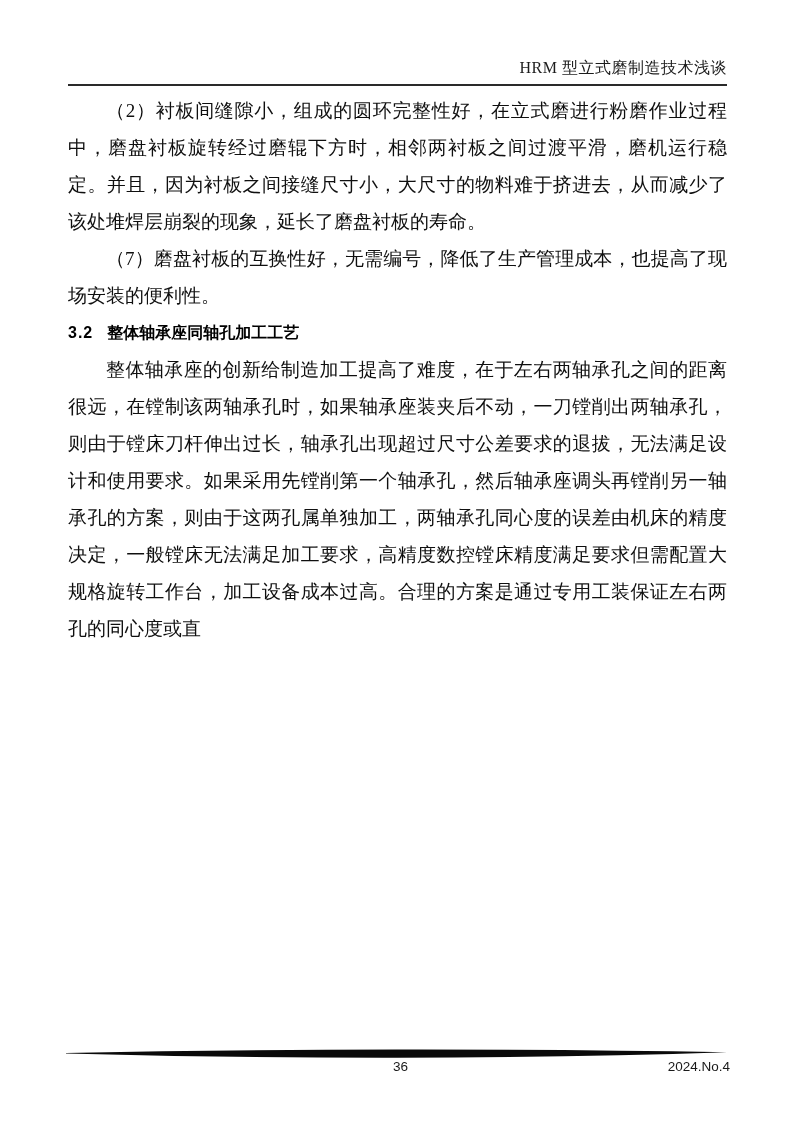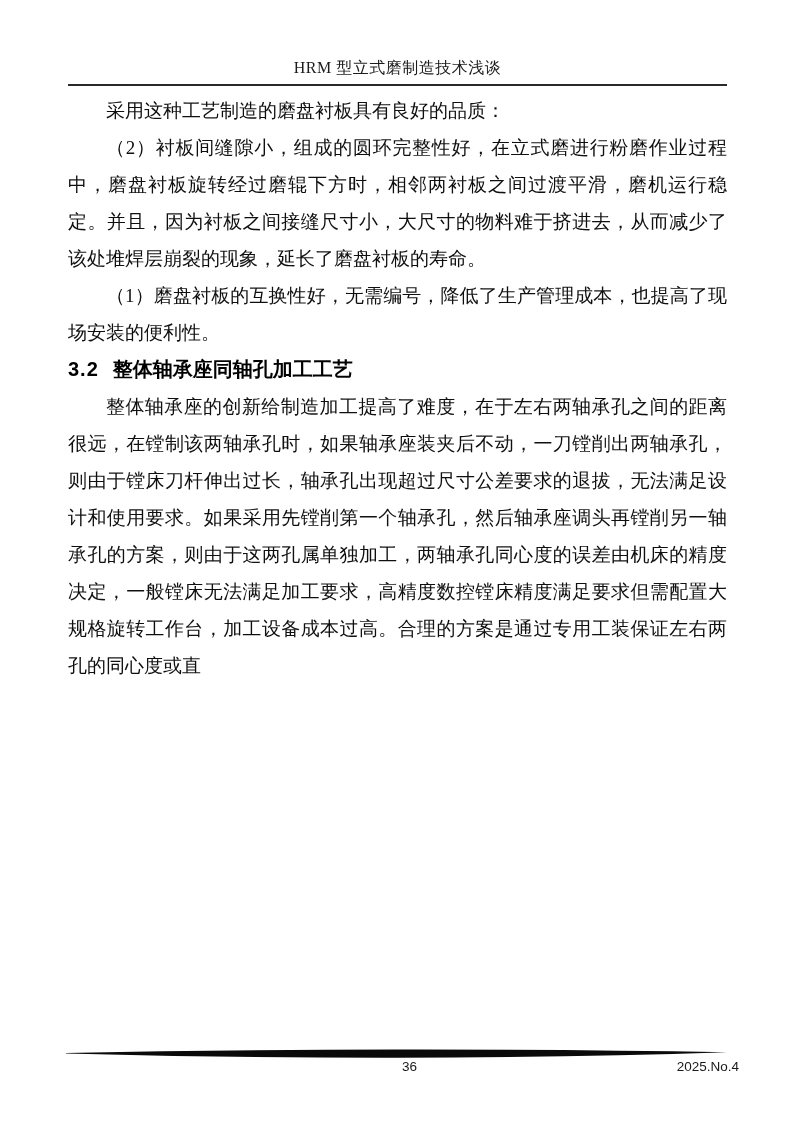--- a/index.html
+++ b/index.html
@@ -8,84 +8,83 @@
     width:793px; height:1122px;
     margin:0 auto;
     background:#ffffff;
     overflow:hidden;
     font-family:"Liberation Serif","DejaVu Serif",serif;
     color:#111111;
   }
   
   .running-header-title {
     position:absolute; top:57px; left:68px; width:659px;
-    text-align:center;
+    text-align:right;
     font-size:16px; line-height:22px;
     color:#1c1c1c;
     letter-spacing:0.5px;
   }
   .header-rule {
     position:absolute; top:84px; left:68px; width:659px; height:0;
     border-top:2px solid #2a2a2a;
   }
   
   .article-body {
     position:absolute; top:92px; left:68px; width:659px;
     font-size:19px; line-height:37px;
     text-align:justify;
     color:#0f0f0f;
   }
   .article-body p { margin:0; text-indent:2em; }
   .section-heading {
-    margin:0; font-size:20px; line-height:37px;
+    margin:0; font-size:16px; line-height:37px;
     font-weight:bold;
     font-family:"Liberation Sans","DejaVu Sans",sans-serif;
     text-indent:0;
     color:#000000;
   }
   .section-heading .sec-num { margin-right:14px; letter-spacing:1px; }
   
   .footer-bar {
     position:absolute; left:66px; top:1049px; width:661px; height:10px;
     display:block;
   }
   .footer-row {
-    position:absolute; left:80px; top:1057px; width:659px; height:20px;
+    position:absolute; left:71px; top:1057px; width:659px; height:20px;
     font-family:"Liberation Sans","DejaVu Sans",sans-serif;
     font-size:13.5px; line-height:20px; color:#1a1a1a;
   }
   .footer-page-number {
     position:absolute; left:0; width:100%; text-align:center;
   }
   .footer-issue {
     position:absolute; right:0; top:0; text-align:right;
   }
 </style>
 </head>
 <body>
 
 <div class="page">
 
   <div class="running-header-title">HRM 型立式磨制造技术浅谈</div>
   <div class="header-rule"></div>
 
   <div class="article-body">
-    <p>采用这种工艺制造的磨盘衬板具有良好的品质：</p>
     <p>（2）衬板间缝隙小，组成的圆环完整性好，在立式磨进行粉磨作业过程中，磨盘衬板旋转经过磨辊下方时，相邻两衬板之间过渡平滑，磨机运行稳定。并且，因为衬板之间接缝尺寸小，大尺寸的物料难于挤进去，从而减少了该处堆焊层崩裂的现象，延长了磨盘衬板的寿命。</p>
-    <p>（1）磨盘衬板的互换性好，无需编号，降低了生产管理成本，也提高了现场安装的便利性。</p>
+    <p>（7）磨盘衬板的互换性好，无需编号，降低了生产管理成本，也提高了现场安装的便利性。</p>
 
     <h2 class="section-heading">
       <span class="sec-num">3.2</span><span>整体轴承座同轴孔加工工艺</span>
     </h2>
 
     <p>整体轴承座的创新给制造加工提高了难度，在于左右两轴承孔之间的距离很远，在镗制该两轴承孔时，如果轴承座装夹后不动，一刀镗削出两轴承孔，则由于镗床刀杆伸出过长，轴承孔出现超过尺寸公差要求的退拔，无法满足设计和使用要求。如果采用先镗削第一个轴承孔，然后轴承座调头再镗削另一轴承孔的方案，则由于这两孔属单独加工，两轴承孔同心度的误差由机床的精度决定，一般镗床无法满足加工要求，高精度数控镗床精度满足要求但需配置大规格旋转工作台，加工设备成本过高。合理的方案是通过专用工装保证左右两孔的同心度或直</p>
   </div>
 
   <svg class="footer-bar" viewBox="0 0 661 10" preserveAspectRatio="none" aria-hidden="true">
     <path d="M0,3.9 Q170,0.8 331,0.6 Q500,0.4 661,3.3 Q500,8.6 331,8.8 Q170,9.0 0,4.4 Z" fill="#0a0a0a"></path>
   </svg>
 
   <div class="footer-row">
     <span class="footer-page-number">36</span>
-    <span class="footer-issue">2025.No.4</span>
+    <span class="footer-issue">2024.No.4</span>
   </div>
 
 </div>
 
 </body></html>

